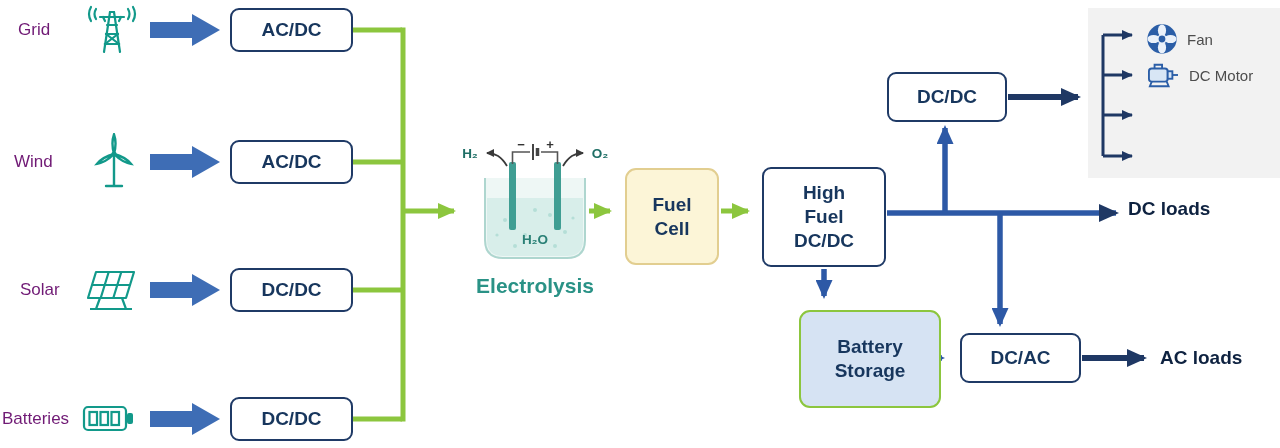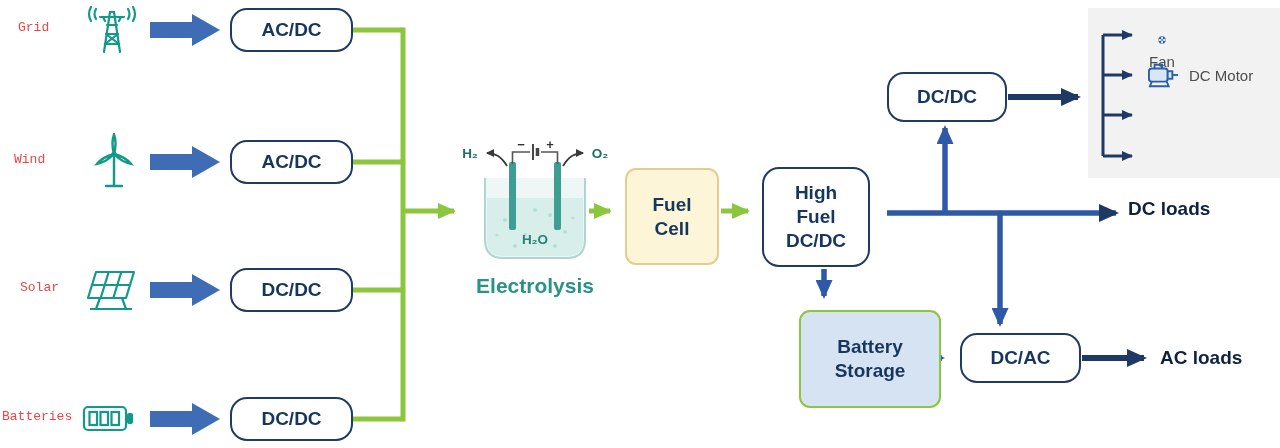--- a/index.html
+++ b/index.html
@@ -1,28 +1,28 @@
 <!DOCTYPE html>
 <html><head>
 <meta charset="utf-8">
 <style>
   html,body{margin:0;padding:0;background:#ffffff;}
   .canvas{position:relative;width:1280px;height:448px;background:#ffffff;overflow:hidden;
           font-family:"Liberation Sans", sans-serif;}
   svg.layer{position:absolute;left:0;top:0;}
   .box{position:absolute;display:flex;flex-direction:column;align-items:center;justify-content:center;
-       background:#ffffff;border:2px solid #1f3a66;border-radius:17px;font-weight:bold;font-size:19px;
+       background:#ffffff;border:2px solid #1f3a66;border-radius:9px;font-weight:bold;font-size:19px;
        color:#17365d;line-height:24px;box-sizing:border-box;text-align:center;}
   .conv{width:123px;height:44px;}
   .fuel{left:625px;top:168px;width:94px;height:97px;background:#fcf5d7;border:2px solid #e2ce90;border-radius:11px;}
-  .hp{left:762px;top:167px;width:108px;height:100px;border-radius:17px;}
+  .hp{left:762px;top:167px;width:124px;height:100px;border-radius:9px;}
   .dcdc-top{left:887px;top:72px;width:120px;height:50px;}
   .batt{left:759px;top:310px;width:142px;height:98px;background:#d6e3f3;border:2.5px solid #8CC63E;border-radius:11px;margin-left:40px;}
   .dcac{left:960px;top:333px;width:121px;height:50px;}
-  .src-label{position:absolute;font-size:13px;font-weight:500;color:#ef4444;font-family:Liberation Mono, monospace;}
+  .src-label{position:absolute;font-size:17px;font-weight:500;color:#701a75;}
   .loads-text{position:absolute;font-size:19px;font-weight:600;color:#0e2240;}
   .panel{position:absolute;left:1088px;top:8px;width:192px;height:170px;background:#f2f2f2;}
   .load-item{position:absolute;display:flex;align-items:center;gap:9px;height:34px;}
   .load-label{font-size:15px;color:#4d4d4d;white-space:nowrap;}
   .elec-label{position:absolute;left:455px;top:274px;width:160px;text-align:center;
               font-size:21px;font-weight:bold;color:#2a9286;}
   .icon{position:absolute;}
 </style>
 </head>
 <body>
@@ -199,21 +199,21 @@
     <span>Storage</span>
   </div>
 
   <div class="box dcac">
     <span>DC/AC</span>
   </div>
 
   <div class="loads-text" style="left:1128px;top:198px;">DC loads</div>
   <div class="loads-text" style="left:1160px;top:347px;">AC loads</div>
 
-  <div class="load-item" style="left:1146px;top:36px;flex-direction:column;">
+  <div class="load-item" style="left:1146px;top:22px;">
     <svg width="32" height="32" viewBox="0 0 36 36">
       <circle cx="18" cy="18" r="16.5" fill="#2B5EA7"></circle>
       <g fill="#EAF1FA">
         <ellipse cx="18" cy="8.5" rx="4.6" ry="6.8"></ellipse>
         <ellipse cx="27.5" cy="18" rx="6.8" ry="4.6"></ellipse>
         <ellipse cx="18" cy="27.5" rx="4.6" ry="6.8"></ellipse>
         <ellipse cx="8.5" cy="18" rx="6.8" ry="4.6"></ellipse>
       </g>
       <circle cx="18" cy="18" r="4.6" fill="#2B5EA7" stroke="#EAF1FA" stroke-width="1.6"></circle>
     </svg>

